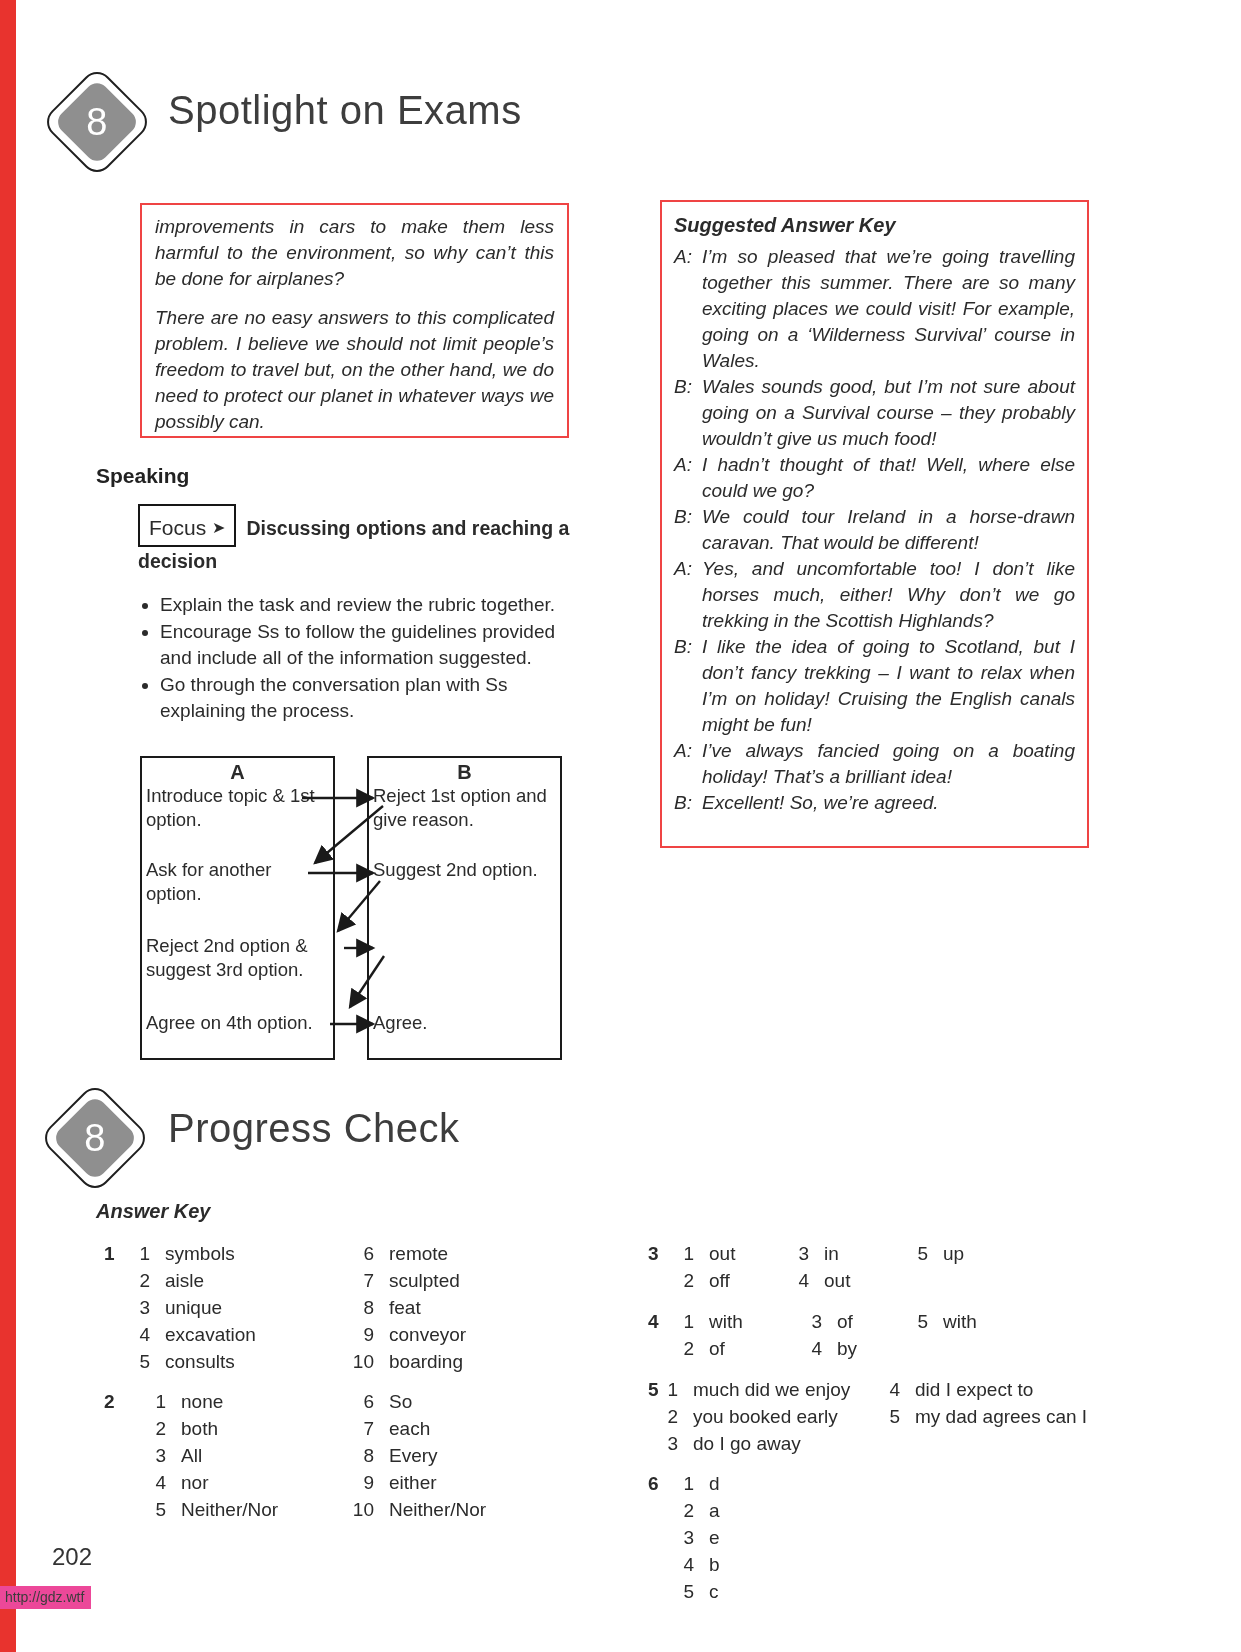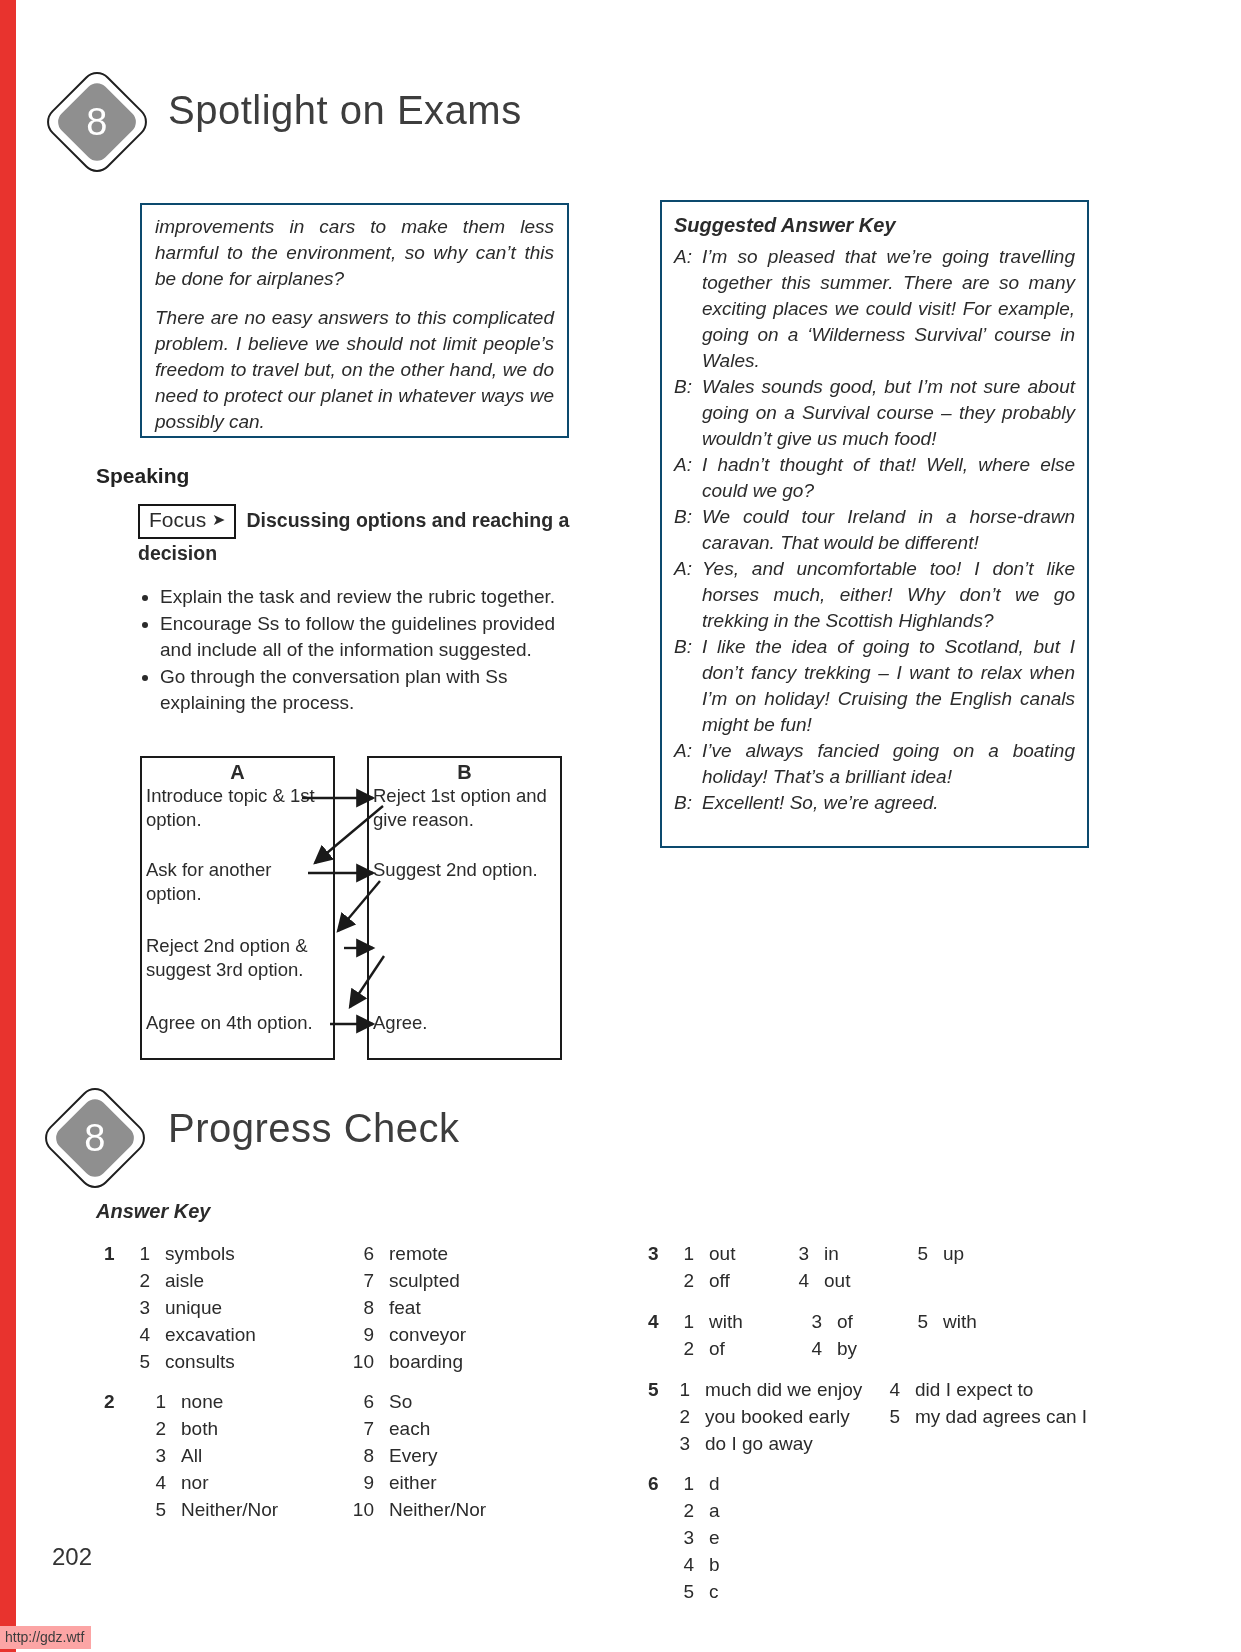--- a/index.html
+++ b/index.html
@@ -14,37 +14,37 @@
   .badge{position:absolute;width:76px;height:76px;transform:rotate(45deg);
     background:#fff;border:2px solid #1f1f1f;border-radius:16px;
     display:flex;align-items:center;justify-content:center;}
   .badge-core{width:62px;height:62px;background:#8f8f8f;border-radius:12px;
     display:flex;align-items:center;justify-content:center;}
   .badge-num{transform:rotate(-45deg);color:#ffffff;font-size:38px;line-height:1;}
 
   .big-title{position:absolute;font-size:40px;color:#3d3d3d;letter-spacing:.5px;}
 
   
-  .tbox{position:absolute;border:2px solid #0c4a6e;background:#fff;
+  .tbox{position:absolute;border:2px solid #ef4444;background:#fff;
     font-size:19px;line-height:26px;text-align:justify;font-style:italic;}
   .writing-box{left:140px;top:203px;width:399px;height:213px;padding:9px 13px;}
   .writing-box p{margin:0 0 13px 0;}
   .writing-box p:last-child{margin-bottom:0;}
 
   .sak-box{left:660px;top:200px;width:401px;height:628px;padding:8px 12px;}
   .sak-heading{font-weight:bold;font-size:20px;margin:2px 0 6px 0;text-align:left;}
   .dlg{display:flex;margin:0;}
   .dlg .spk{flex:none;width:28px;}
   .dlg .dtx{flex:1;text-align:justify;}
 
   
   .speaking{position:absolute;left:96px;top:464px;width:476px;}
   .speaking h2{margin:0;font-size:21px;font-weight:bold;color:#222;}
   .focus-par{margin:16px 0 0 42px;font-weight:bold;font-size:19.5px;line-height:28px;}
-  .focus-chip{display:inline-block;border:2px solid #161616;padding:0 9px 1px 9px;
+  .focus-chip{display:inline-block;border:2px solid #161616;padding:8px 9px 1px 9px;
     font-weight:normal;font-size:21px;margin-right:10px;font-style:normal;}
   .focus-chip .arr{font-size:16px;position:relative;top:-2px;}
   .notes{margin:17px 0 0 42px;padding-left:22px;}
   .notes li{font-size:19px;line-height:26px;margin-bottom:1px;text-align:left;}
 
   
   .plan-box{position:absolute;border:2px solid #1a1a1a;background:#fff;width:191px;height:300px;}
   #boxA{left:140px;top:756px;}
   #boxB{left:367px;top:756px;}
   .ph{position:absolute;top:3px;left:0;right:0;text-align:center;font-weight:bold;font-size:20px;}
@@ -56,21 +56,21 @@
   .ak-heading{position:absolute;left:96px;top:1200px;font-size:20px;font-weight:bold;font-style:italic;}
   .ex{position:absolute;font-size:19px;line-height:27px;}
   .ex .no{position:absolute;left:0;top:0;font-weight:bold;}
   .ex .col{position:absolute;top:0;}
   .kv{white-space:nowrap;}
   .kv .k{display:inline-block;min-width:22px;text-align:right;}
   .kv .v{margin-left:15px;}
   .row-h .kv{display:inline-block;margin-right:27px;}
 
   .page-number{position:absolute;left:52px;top:1543px;font-size:24px;color:#333;}
-  .watermark{position:absolute;left:0;top:1626px;background:#fca5a5;color:#3c3c3c;
+  .watermark{position:absolute;left:0;top:1586px;background:#ec4899;color:#3c3c3c;
     font-size:14px;padding:3px 7px 4px 5px;z-index:5;}
 </style>
 </head>
 <body>
 
 <div class="page">
   <div class="red-strip"></div>
 
   <div class="badge" style="left:57px;top:82px;">
     <div class="badge-core">
@@ -228,21 +228,21 @@
       <div class="kv"><span class="k">3</span><span class="v">of</span></div>
       <div class="kv"><span class="k">4</span><span class="v">by</span></div>
     </div>
     <div class="col" style="left:258px;">
       <div class="kv"><span class="k">5</span><span class="v">with</span></div>
     </div>
   </div>
 
   <div class="ex" style="left:648px;top:1376px;">
     <span class="no">5</span>
-    <div class="col" style="left:20px;">
+    <div class="col" style="left:8px;">
       <div class="kv"><span class="k">1</span><span class="v">much did we enjoy</span></div>
       <div class="kv"><span class="k">2</span><span class="v">you booked early</span></div>
       <div class="kv"><span class="k">3</span><span class="v">do I go away</span></div>
     </div>
     <div class="col" style="left:230px;">
       <div class="kv"><span class="k">4</span><span class="v">did I expect to</span></div>
       <div class="kv"><span class="k">5</span><span class="v">my dad agrees can I</span></div>
     </div>
   </div>
 

